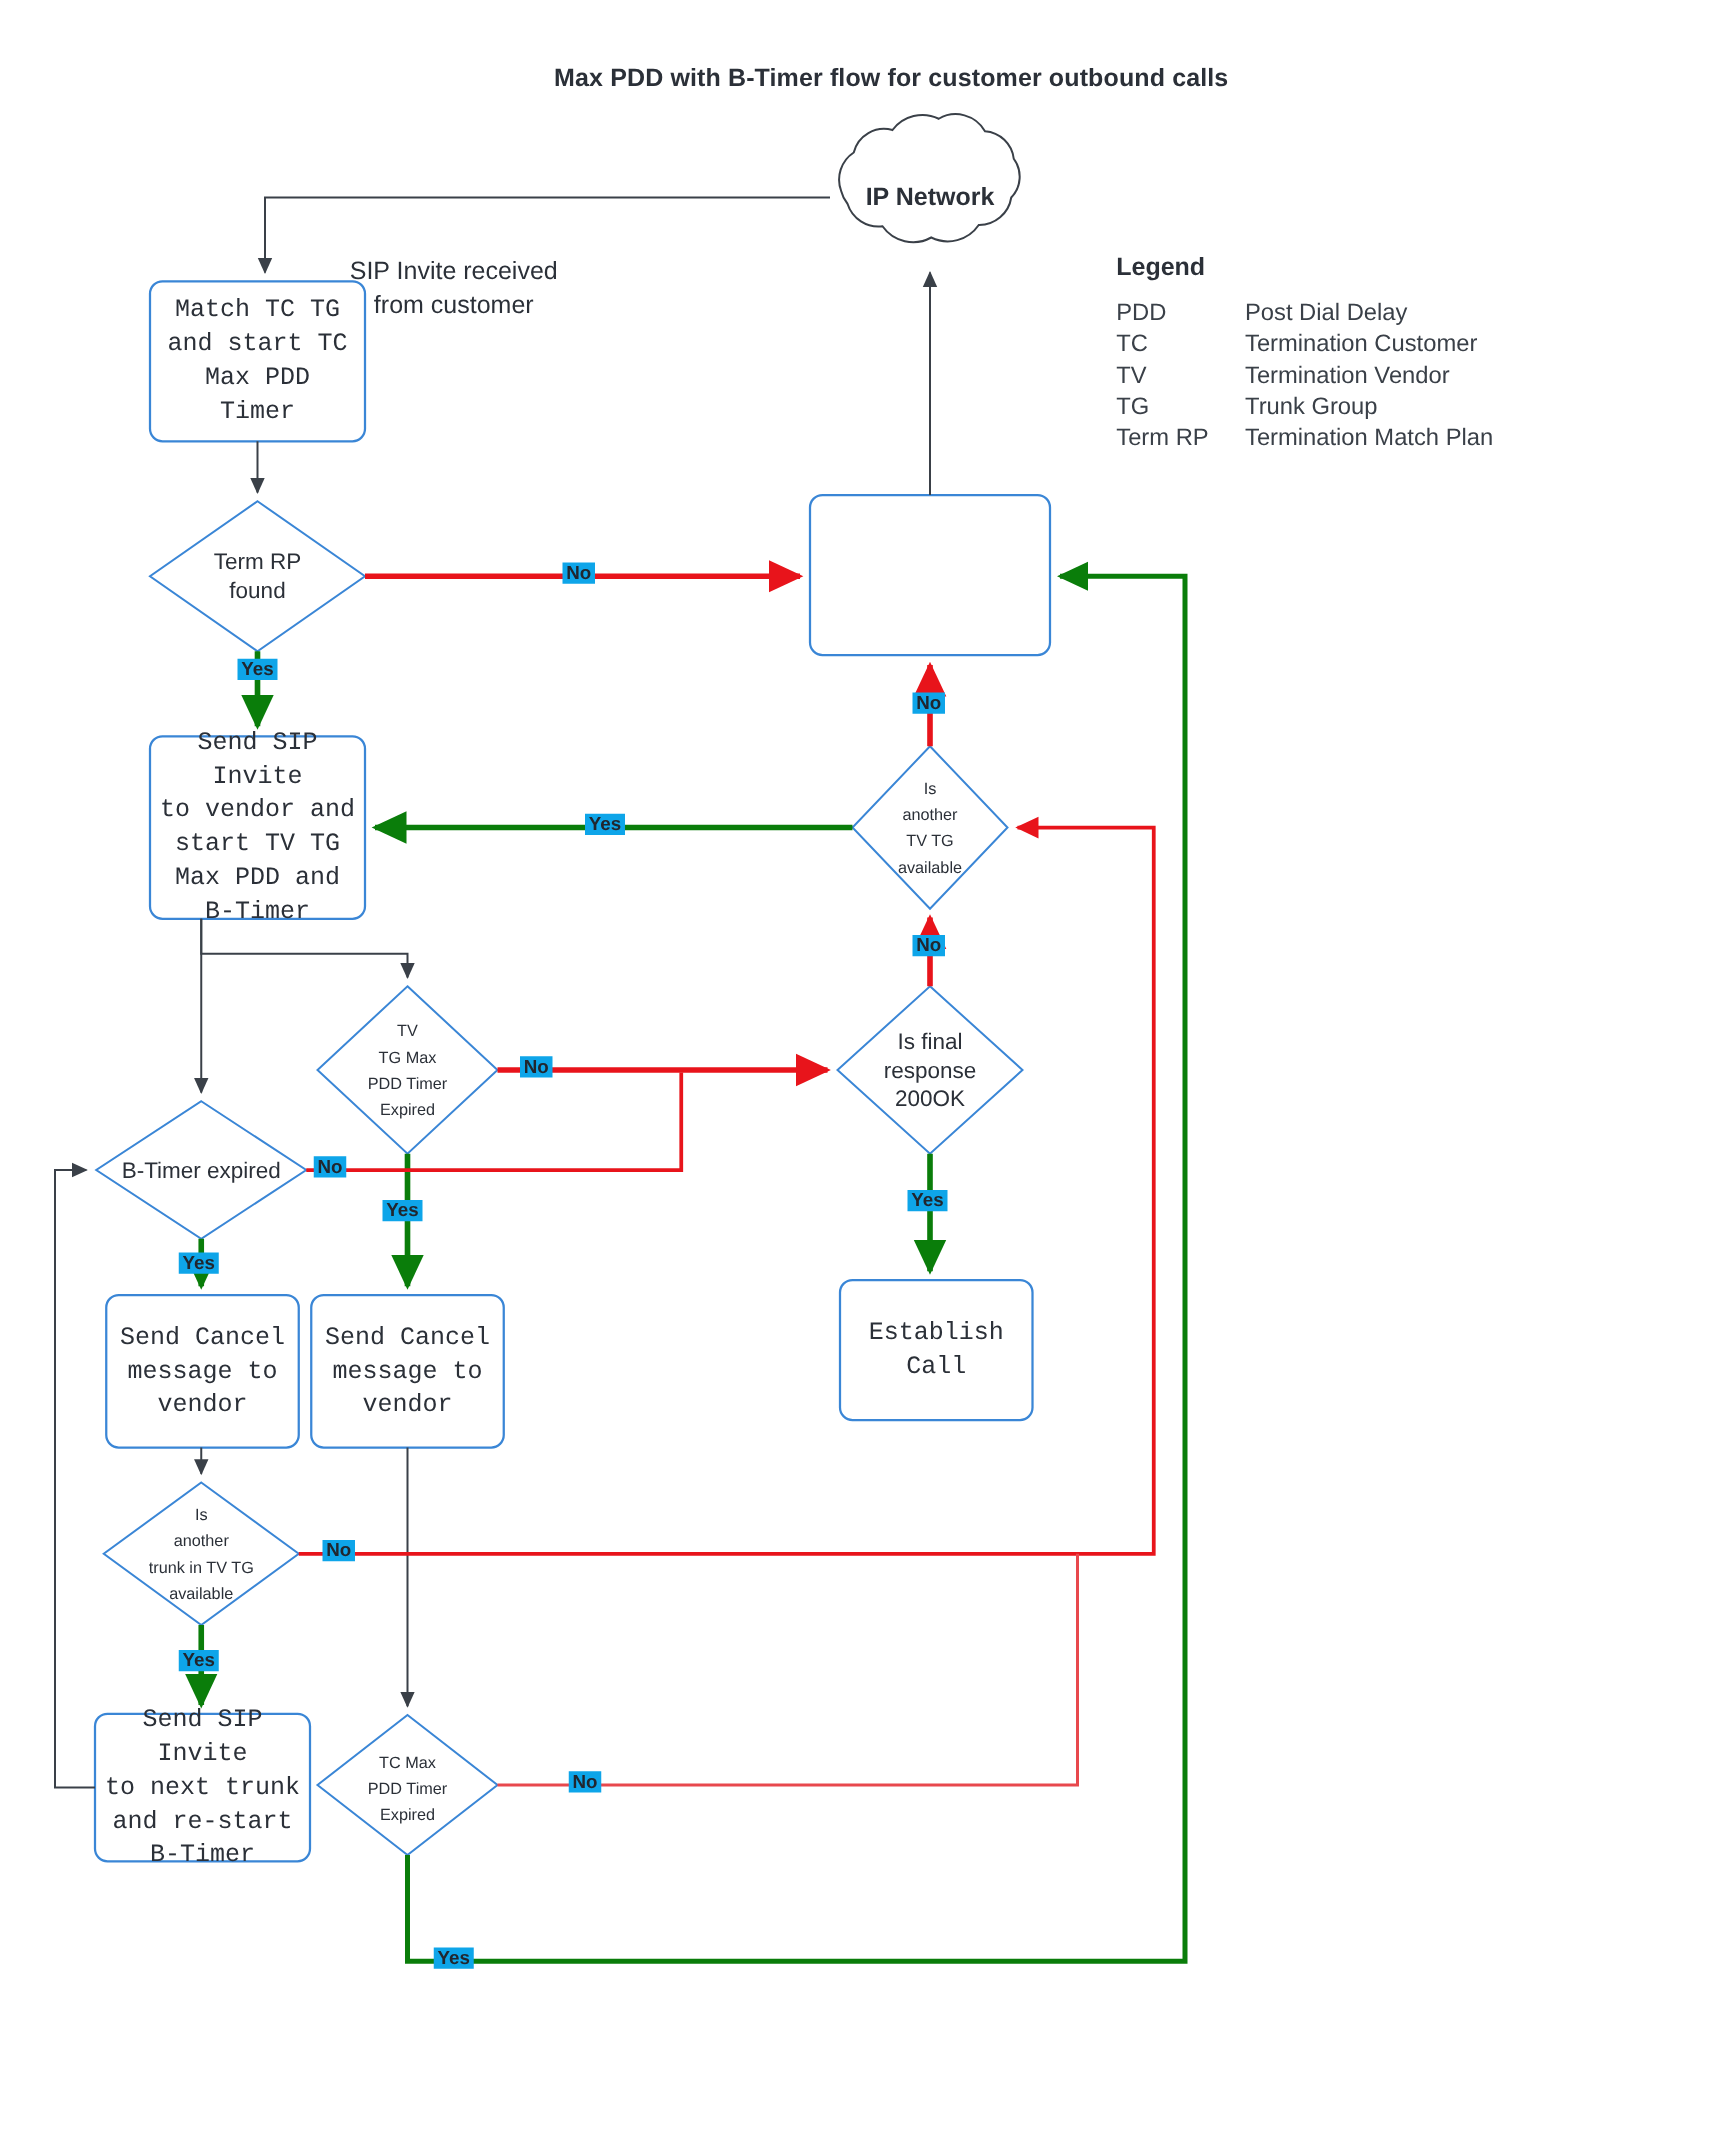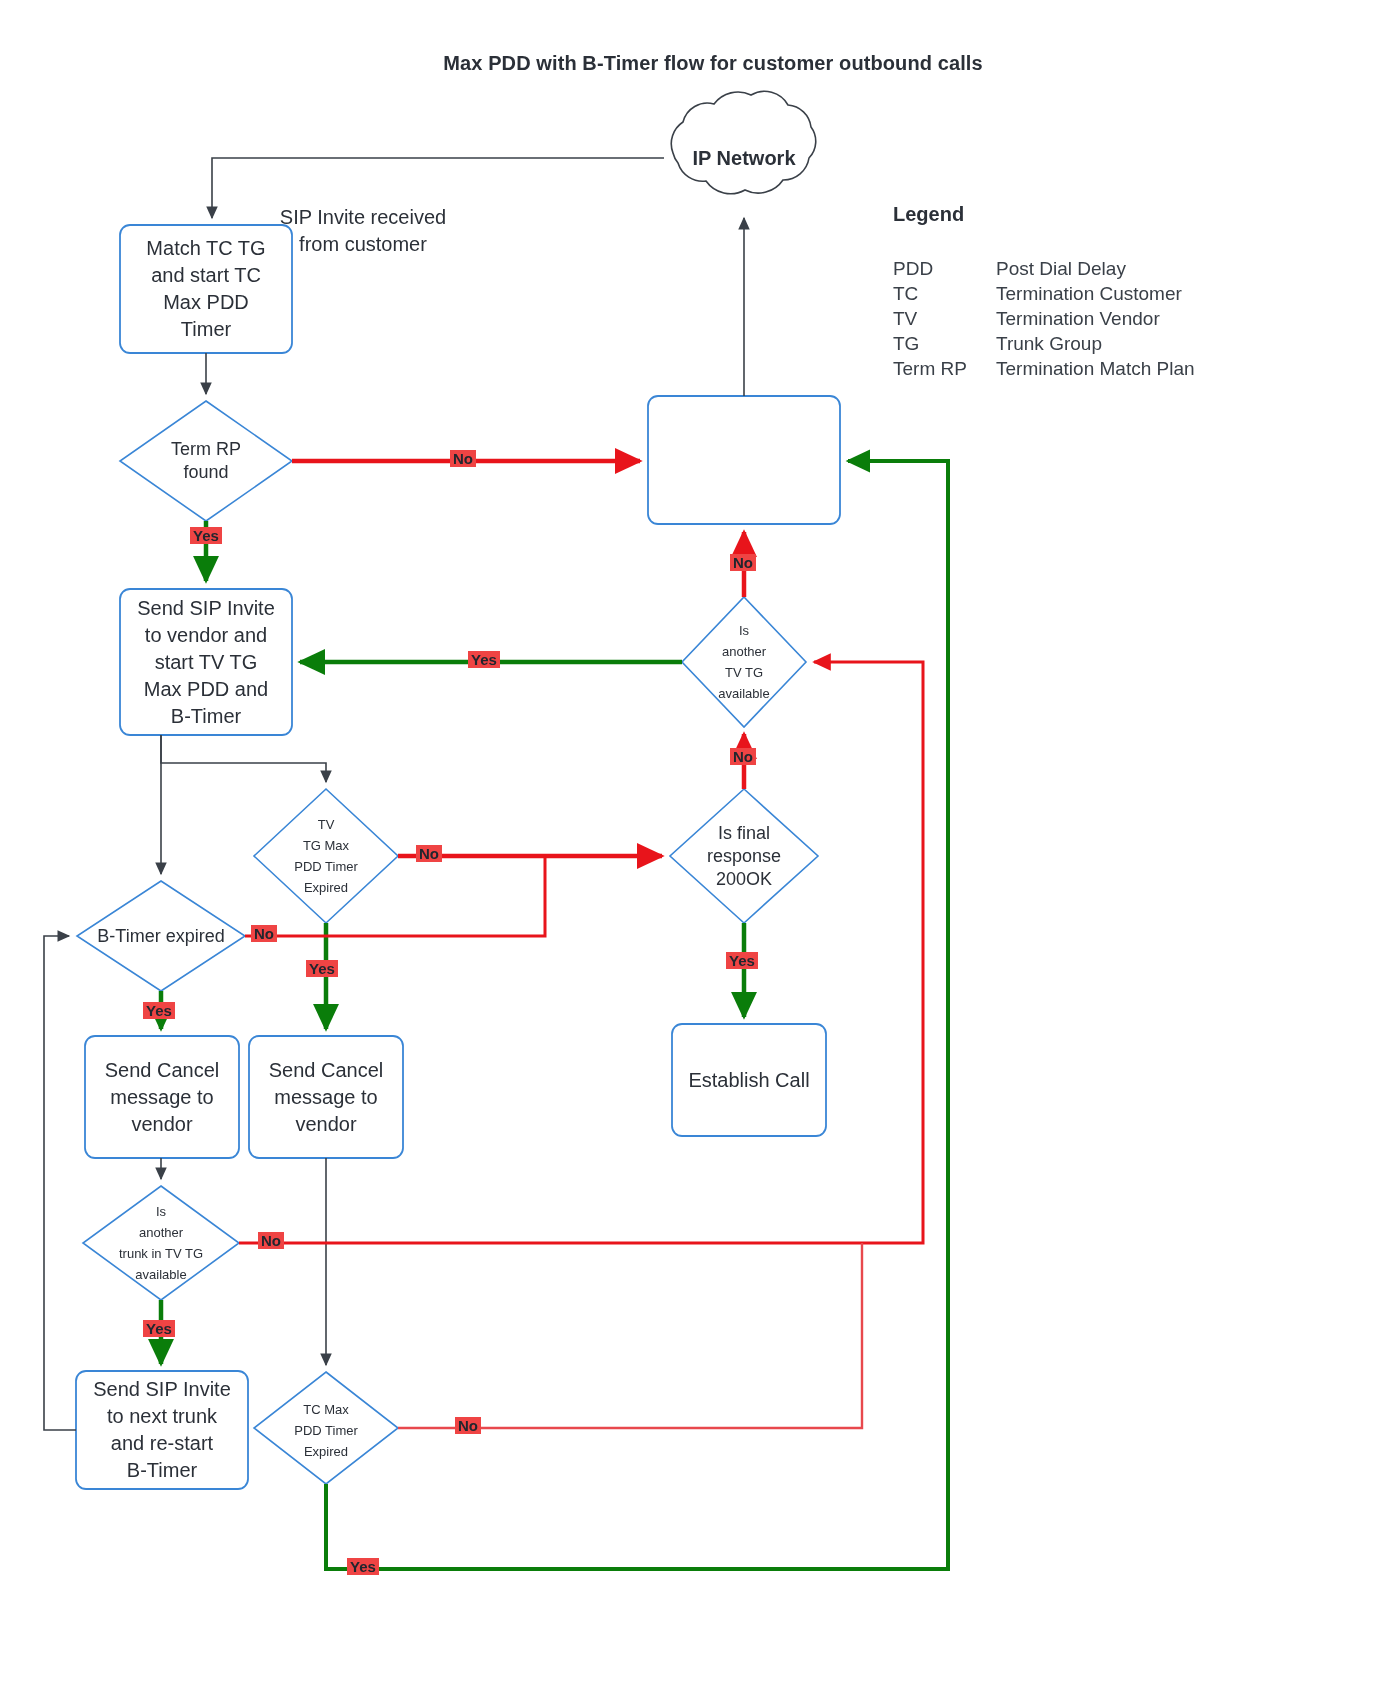--- a/index.html
+++ b/index.html
@@ -41,31 +41,31 @@
   .node-label {
     position: absolute;
     display: flex;
     align-items: center;
     justify-content: center;
     text-align: center;
     color: #2b3038;
     white-space: pre-line;
     pointer-events: none;
   }
-  .proc-label { font-size: 20px; line-height: 27px; }
+  .proc-label { font-size: 20px; line-height: 27px; font-family: Liberation Mono, monospace; }
   .dec-label  { font-size: 13px; line-height: 21px; }
   .dec-label-lg { font-size: 18px; line-height: 23px; }
   .cloud-label { font-size: 20px; line-height: 26px; font-weight: bold; }
 
   .edge-text {
     position: absolute;
     font-size: 15px;
     font-weight: bold;
     color: #21262e;
-    background: #ef4444;
+    background: #0ea5e9;
     padding: 0 3px;
     white-space: nowrap;
   }
   .flow-note {
     position: absolute;
     font-size: 20px;
     line-height: 27px;
     color: #2b3038;
     text-align: center;
     white-space: pre-line;
@@ -76,21 +76,21 @@
   #legend {
     position: absolute;
     left: 893px;
     top: 203px;
     width: 400px;
   }
   #legend .legend-title {
     font-size: 20px;
     font-weight: bold;
     color: #2b3038;
-    margin-bottom: 30px;
+    margin-bottom: 12px;
   }
   #legend table {
     border-collapse: collapse;
   }
   #legend td {
     font-size: 19px;
     line-height: 25px;
     color: #3a4048;
     padding: 0;
     vertical-align: top;

